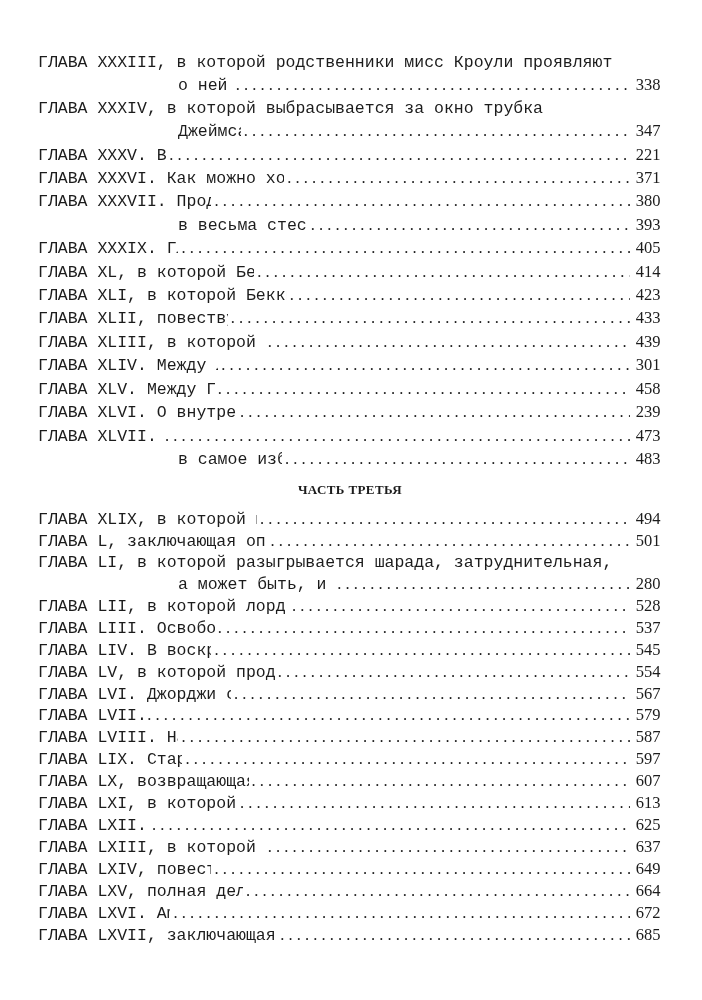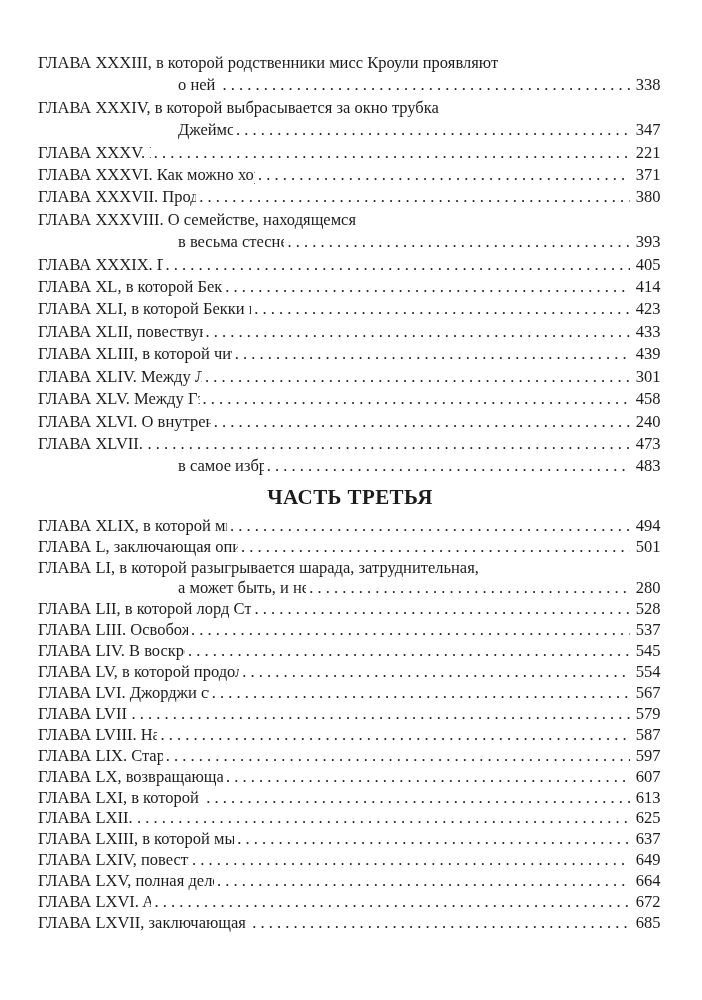--- a/index.html
+++ b/index.html
@@ -21,41 +21,41 @@
   }
   .toc-section { width: 100%; }
   .entry-line {
     display: flex;
     align-items: baseline;
     line-height: 22.4px;
     white-space: nowrap;
     overflow: hidden;
   }
   .part3 .entry-line { line-height: 20.9px; }
-  .title { flex: 0 1 auto; overflow: hidden; }
+  .title { flex: 0 1 auto; overflow: hidden; font-family: Liberation Mono, monospace; }
   .cont { margin-left: 140px; }
   .leader {
     flex: 1 1 auto;
     min-width: 12px;
     overflow: hidden;
     white-space: nowrap;
     margin: 0 4px 0 3px;
   }
   .leader::before {
     content: ". . . . . . . . . . . . . . . . . . . . . . . . . . . . . . . . . . . . . . . . . . . . . . . . . . . . . . . . . . . . . . . . . . . . . . . . . . . . . . . . . . . . . . . . . . . . . . . . . . . . . . . .";
   }
   .pagenum {
     flex: 0 0 auto;
     min-width: 28px;
     text-align: center;
   }
   .part-heading {
     text-align: center;
     font-weight: bold;
-    font-size: 21px;
+    font-size: 13px;
     line-height: 22px;
     letter-spacing: 0.4px;
     margin: 8px 0 8px 0;
   }
 </style>
 </head>
 <body>
 
 <div class="page">
   <div class="toc">
@@ -97,23 +97,20 @@
         </div>
         <div class="toc-entry">
           <div class="entry-line">
             <span class="title">ГЛАВА XXXVII. Продолжение предыдущей</span>
             <span class="leader"></span>
             <span class="pagenum">380</span>
           </div>
         </div>
         <div class="toc-entry">
           <div class="entry-line">
-            <span class="title">ГЛАВА XXXVIII. О семействе, находящемся</span>
-          </div>
-          <div class="entry-line">
             <span class="title cont">в весьма стесненных обстоятельствах</span>
             <span class="leader"></span>
             <span class="pagenum">393</span>
           </div>
         </div>
         <div class="toc-entry">
           <div class="entry-line">
             <span class="title">ГЛАВА XXXIX. Глава циничная</span>
             <span class="leader"></span>
             <span class="pagenum">405</span>
@@ -158,21 +155,21 @@
           <div class="entry-line">
             <span class="title">ГЛАВА XLV. Между Гэмпширом и Лондоном</span>
             <span class="leader"></span>
             <span class="pagenum">458</span>
           </div>
         </div>
         <div class="toc-entry">
           <div class="entry-line">
             <span class="title">ГЛАВА XLVI. О внутренней борьбе и испытаниях</span>
             <span class="leader"></span>
-            <span class="pagenum">240</span>
+            <span class="pagenum">239</span>
           </div>
         </div>
         <div class="toc-entry">
           <div class="entry-line">
             <span class="title">ГЛАВА XLVII. Гаунт-Хаус</span>
             <span class="leader"></span>
             <span class="pagenum">473</span>
           </div>
         </div>
         <div class="toc-entry">

